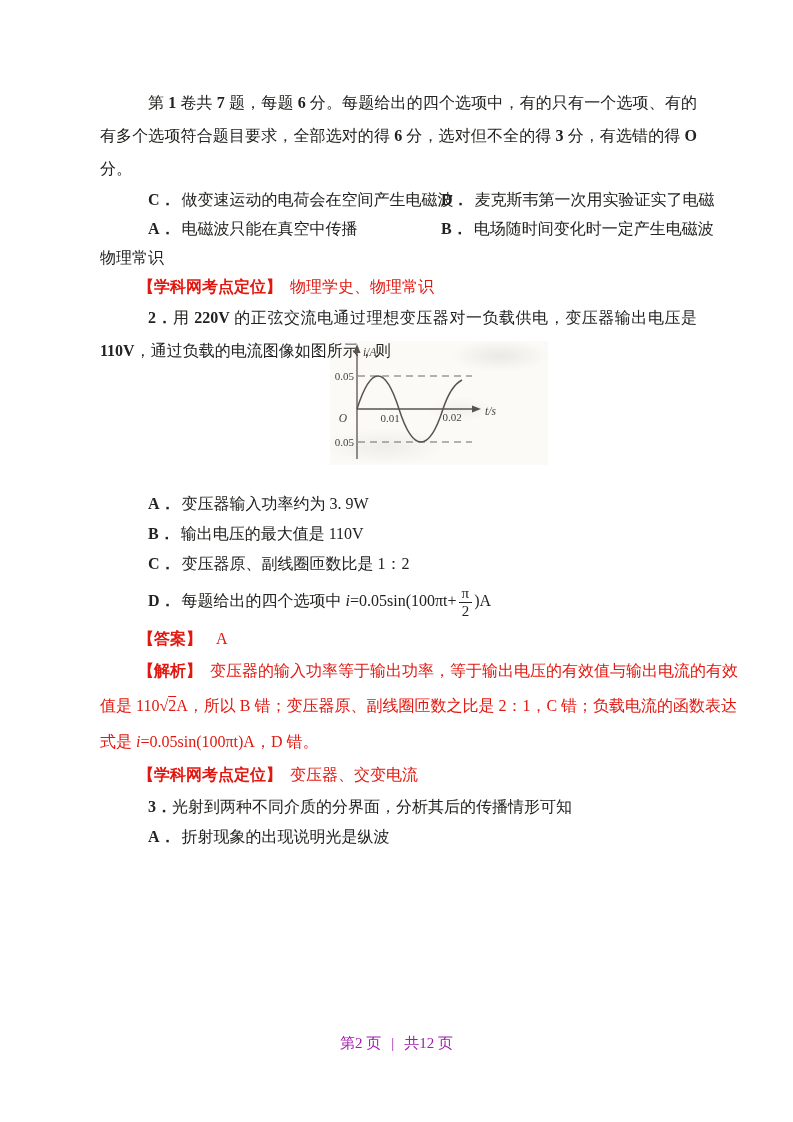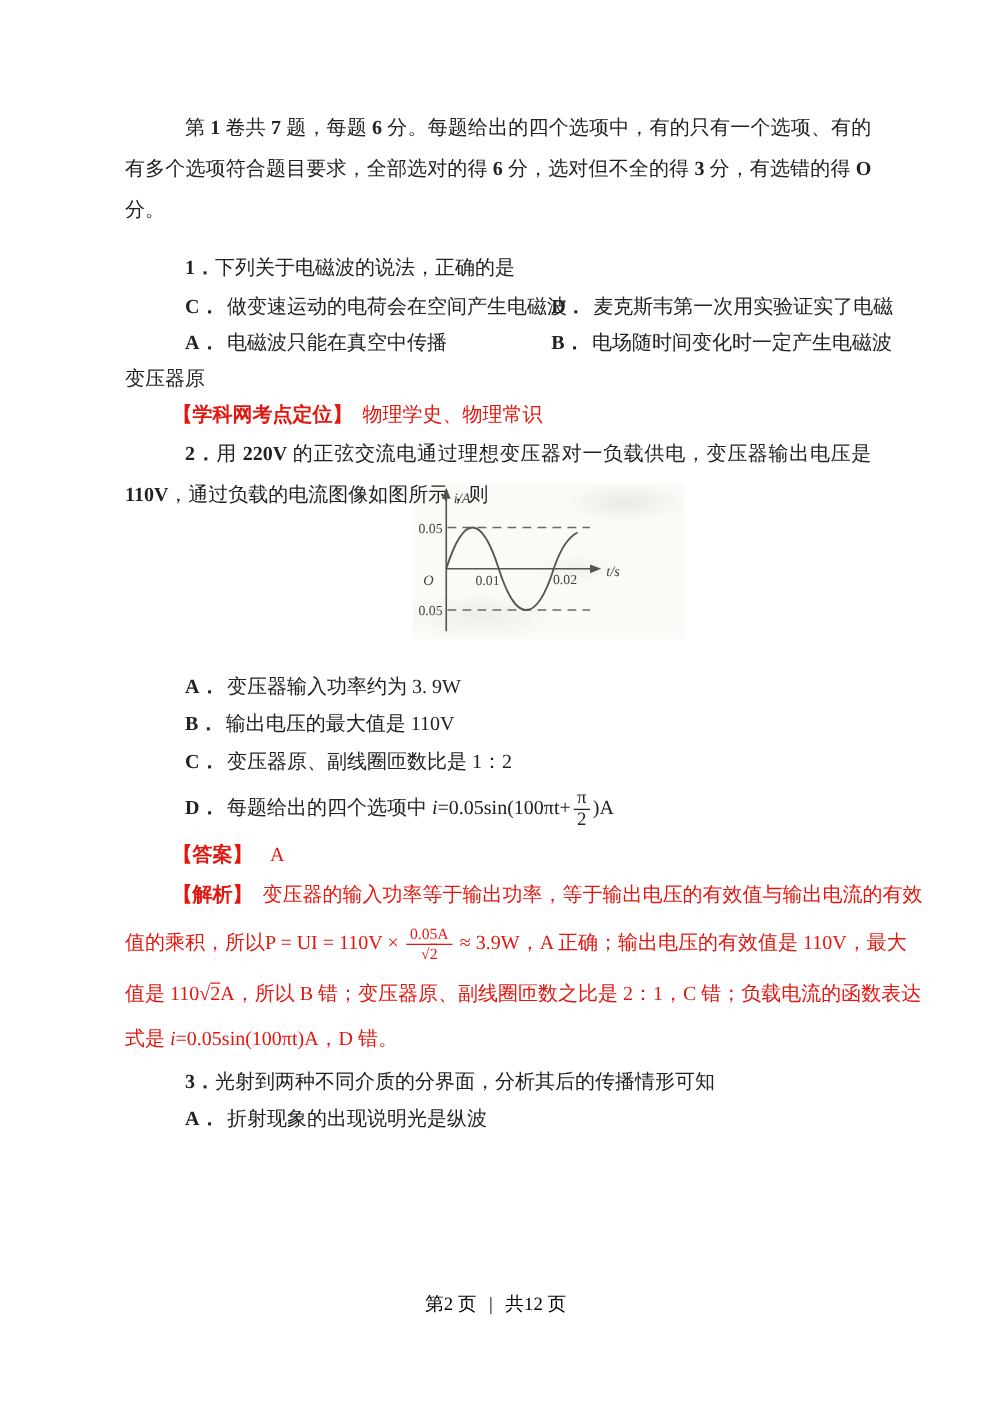--- a/index.html
+++ b/index.html
@@ -49,46 +49,45 @@
   .frac .den{display:block;}
   .frac.small{font-size:12.5px;line-height:1.15;}
   .nowrapline{white-space:nowrap;line-height:33px;}
   .nowrapline.first{text-indent:38px;}
   .nowrapline .b{margin-right:8px;}
   .formulaline{line-height:44px;}
   .l3line{line-height:38px;}
   .over{text-decoration:overline;}
   .footer{
     position:absolute;left:0;right:0;top:1034px;
-    text-align:center;font-size:15px;color:#000000;
+    text-align:center;font-size:15px;color:#a21caf;
   }
   .footer .sep{margin:0 10px;}
   svg text{font-family:"Liberation Serif","DejaVu Serif",serif;fill:#45423c;}
   svg .ax{stroke:#57544e;stroke-width:1.3;fill:none;}
   svg .dash{stroke:#6b6862;stroke-width:1.1;stroke-dasharray:7 5;fill:none;}
   svg .curve{stroke:#57544e;stroke-width:1.5;fill:none;}
   svg .arrow{fill:#57544e;}
 </style>
 </head>
 <body>
 
 <div class="page">
   <div class="content">
 
     <p class="para indent48"><span>第 </span><span class="b">1</span><span> 卷共 </span><span class="b">7</span><span> 题，每题 </span><span class="b">6</span><span> 分。每题给出的四个选项中，有的只有一个选项、有的有多个选项符合题目要求，全部选对的得 </span><span class="b">6</span><span> 分，选对但不全的得 </span><span class="b">3</span><span> 分，有选错的得 </span><span class="b">O</span><span> 分。</span></p>
 
-    <p class="para qtitle" style="text-indent:48px"><span class="b">1．</span><span>下列关于电磁波的说法，正确的是</span></p>
 
     <div class="optrow">
       <span class="optcell"><span class="letter">C．</span><span>做变速运动的电荷会在空间产生电磁波</span></span><span><span class="letter">D．</span><span>麦克斯韦第一次用实验证实了电磁</span></span>
     </div>
     <div class="optrow">
       <span class="optcell"><span class="letter">A．</span><span>电磁波只能在真空中传播</span></span><span><span class="letter">B．</span><span>电场随时间变化时一定产生电磁波</span></span>
     </div>
-    <div class="optcont">变压器原</div>
+    <div class="optcont">物理常识</div>
 
 
 
     <p class="focusline red"><span class="b">【学科网考点定位】</span><span>物理学史、物理常识</span></p>
 
     <p class="para indent48"><span class="b">2．</span><span>用 </span><span class="b">220V</span><span> 的正弦交流电通过理想变压器对一负载供电，变压器输出电压是 </span><span class="b">110V</span><span>，通过负载的电流图像如图所示，则</span></p>
 
     <div class="graphwrap">
       <svg width="218" height="124" viewBox="0 0 218 124">
         <line class="ax" x1="27" y1="118" x2="27" y2="10"></line>
@@ -110,26 +109,26 @@
 
     <p class="optline" style="margin-top:24px"><span class="letter">A．</span><span>变压器输入功率约为 3. 9W</span></p>
     <p class="optline"><span class="letter">B．</span><span>输出电压的最大值是 110V</span></p>
     <p class="optline"><span class="letter">C．</span><span>变压器原、副线圈匝数比是 1：2</span></p>
     <p class="optline dline"><span class="letter">D．</span><span>每题给出的四个选项中 </span><i>i</i><span>=0.05sin(100πt+</span><span class="frac"><span class="num">π</span><span class="den">2</span></span><span>)A</span></p>
 
     <p class="ansline"><span class="red b">【答案】</span><span class="red ansval">A</span></p>
 
     <p class="nowrapline first red"><span class="b">【解析】</span><span>变压器的输入功率等于输出功率，等于输出电压的有效值与输出电流的有效</span></p>
 
-    <p class="nowrapline formulaline red"><span>值的乘积，所以P = UI = 110V × </span><span class="frac small"><span class="num">0.05A</span><span class="den"><span>√</span><span class="over">2</span></span></span><span> ≈ 3.9W，A 正确；输出电压的有效值是 110V，最大</span></p>
 
     <p class="nowrapline l3line red"><span>值是 110</span><span>√</span><span class="over">2</span><span>A，所以 B 错；变压器原、副线圈匝数之比是 2：1，C 错；负载电流的函数表达</span></p>
 
     <p class="nowrapline red"><span>式是 </span><i>i</i><span>=0.05sin(100πt)A，D 错。</span></p>
 
+    <p class="focusline red" style="margin-top:2px"><span class="b">【学科网考点定位】</span><span>变压器、交变电流</span></p>
 
     <p class="para" style="text-indent:48px;line-height:31px;margin-top:2px"><span class="b">3．</span><span>光射到两种不同介质的分界面，分析其后的传播情形可知</span></p>
 
     <p class="optline"><span class="letter">A．</span><span>折射现象的出现说明光是纵波</span></p>
 
   </div>
 
   <div class="footer"><span>第2 页</span><span class="sep">|</span><span>共12 页</span></div>
 </div>
 

